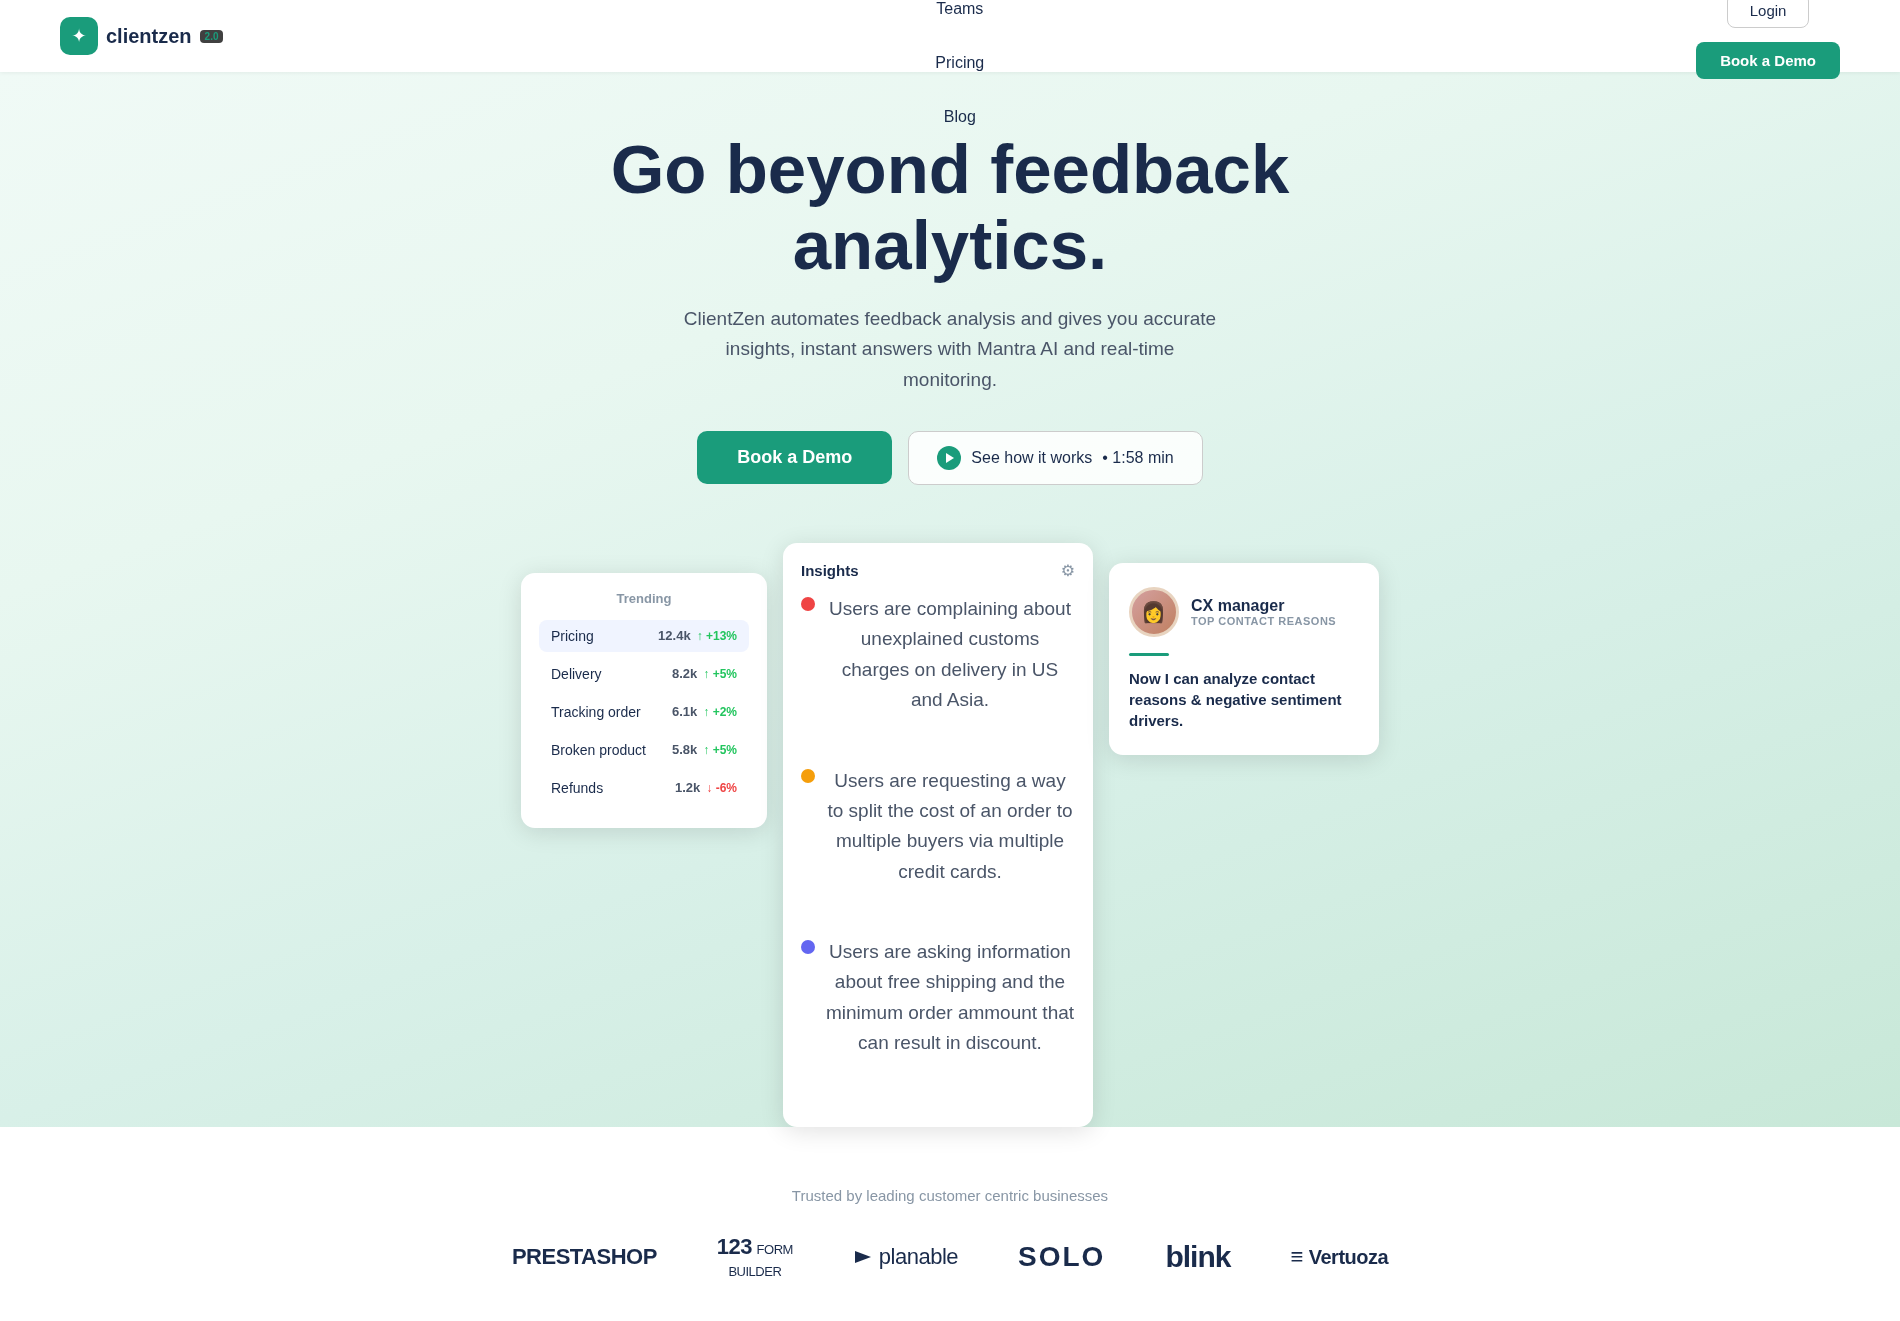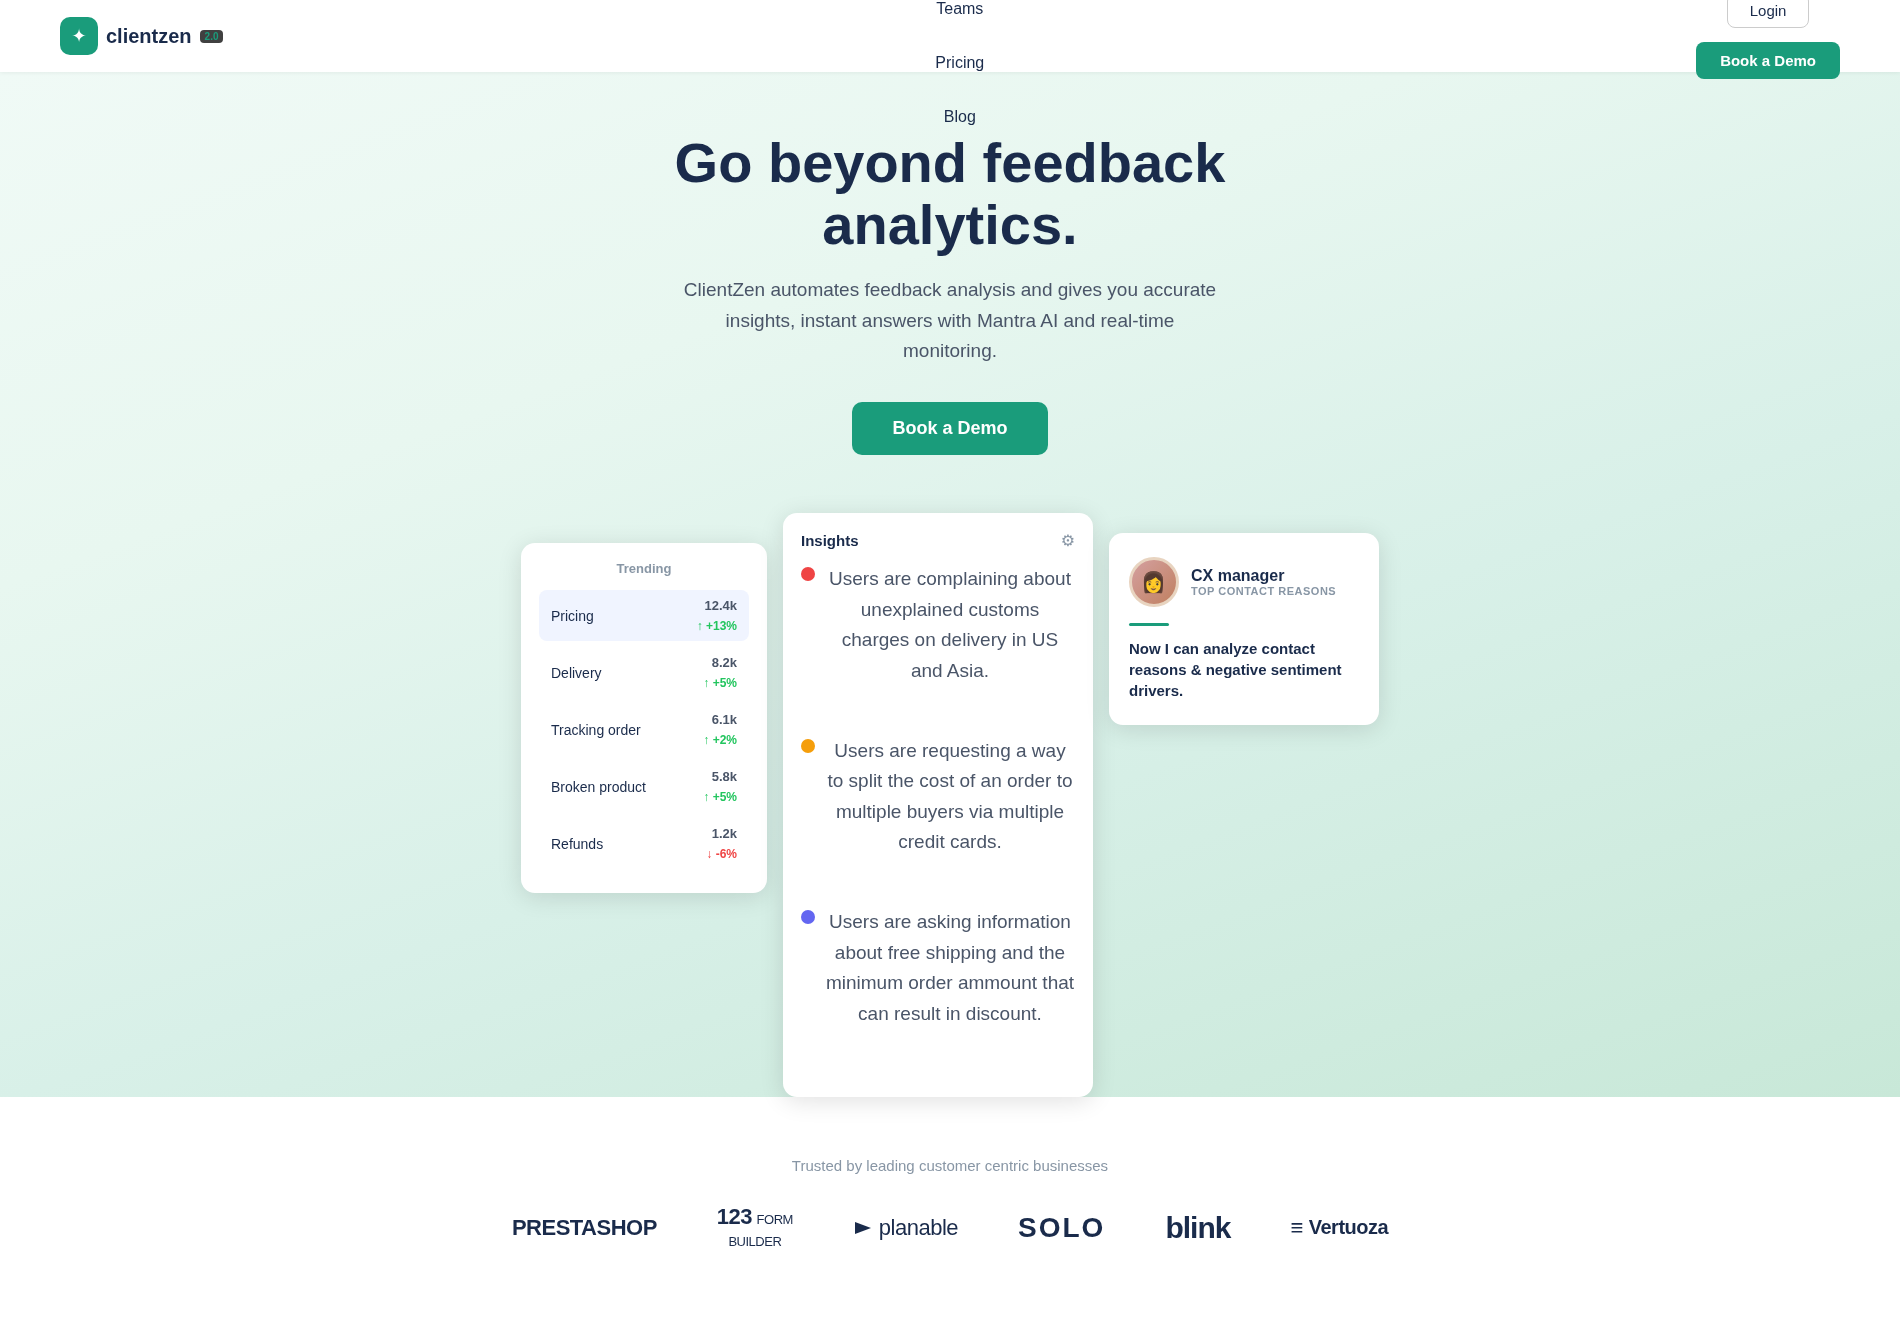--- a/index.html
+++ b/index.html
@@ -36,21 +36,21 @@
       padding: 10px 24px; font-size: 15px; font-weight: 600; cursor: pointer;
     }
 
     
     .hero {
       background: linear-gradient(160deg, #f0faf6 0%, #e8f7f0 30%, #d8f0e8 60%, #c8e8d8 100%);
       text-align: center; padding: 60px 40px 0;
       min-height: 560px;
     }
     .hero h1 {
-      font-size: 56px; font-weight: 800; color: #1a2b4b; line-height: 1.1;
+      font-size: 69px; font-weight: 800; color: #1a2b4b; line-height: 1.1;
       max-width: 780px; margin: 0 auto 20px;
     }
     .hero p {
       font-size: 19px; color: #4a5568; max-width: 540px; margin: 0 auto 36px;
       line-height: 1.6;
     }
     .hero-actions { display: flex; align-items: center; justify-content: center; gap: 16px; margin-bottom: 48px; }
     .btn-demo-hero {
       background: #1a9c7b; color: #fff; border: none; border-radius: 10px;
       padding: 16px 40px; font-size: 18px; font-weight: 600; cursor: pointer;
@@ -81,21 +81,21 @@
       background: #fff; border-radius: 14px; box-shadow: 0 4px 24px rgba(0,0,0,0.12);
       padding: 18px; width: 246px; margin-top: 40px;
     }
     .trending-title { font-size: 13px; font-weight: 600; color: #8896a5; margin-bottom: 14px; }
     .trending-item {
       display: flex; align-items: center; justify-content: space-between;
       padding: 8px 12px; border-radius: 8px; margin-bottom: 6px;
     }
     .trending-item.active { background: #f0f4ff; }
     .trending-item-name { font-size: 14px; color: #1a2b4b; font-weight: 500; }
-    .trending-item-stats { display: flex; align-items: flex-end; gap: 6px; flex-direction: column; }
+    .trending-item-stats { display: flex; align-items: center; gap: 6px; }
     .trending-count { font-size: 13px; color: #4a5568; font-weight: 600; }
     .trending-change { font-size: 12px; font-weight: 600; }
     .trending-change.up { color: #22c55e; }
     .trending-change.down { color: #ef4444; }
 
     
     .insights-card {
       background: #fff; border-radius: 14px; box-shadow: 0 4px 24px rgba(0,0,0,0.12);
       padding: 18px; width: 310px; margin-top: 10px;
     }
@@ -159,20 +159,25 @@
     <button class="btn-login">Login</button>
     <button class="btn-demo-nav">Book a Demo</button>
   </div>
 </nav>
 
 <section class="hero">
   <h1>Go beyond feedback analytics.</h1>
   <p>ClientZen automates feedback analysis and gives you accurate insights, instant answers with Mantra AI and real-time monitoring.</p>
   <div class="hero-actions">
     <button class="btn-demo-hero">Book a Demo</button>
+    <button class="btn-video">
+      <div class="play-icon"></div>
+      <span>See how it works</span>
+      <span>• <span>1:58 min</span></span>
+    </button>
   </div>
 
   <div class="dashboard-preview">
 
     <div class="trending-card">
       <div class="trending-title">Trending</div>
       <div id="trending-items-container">
           <div class="trending-item active">
     <span class="trending-item-name">Pricing</span>
     <div class="trending-item-stats">

